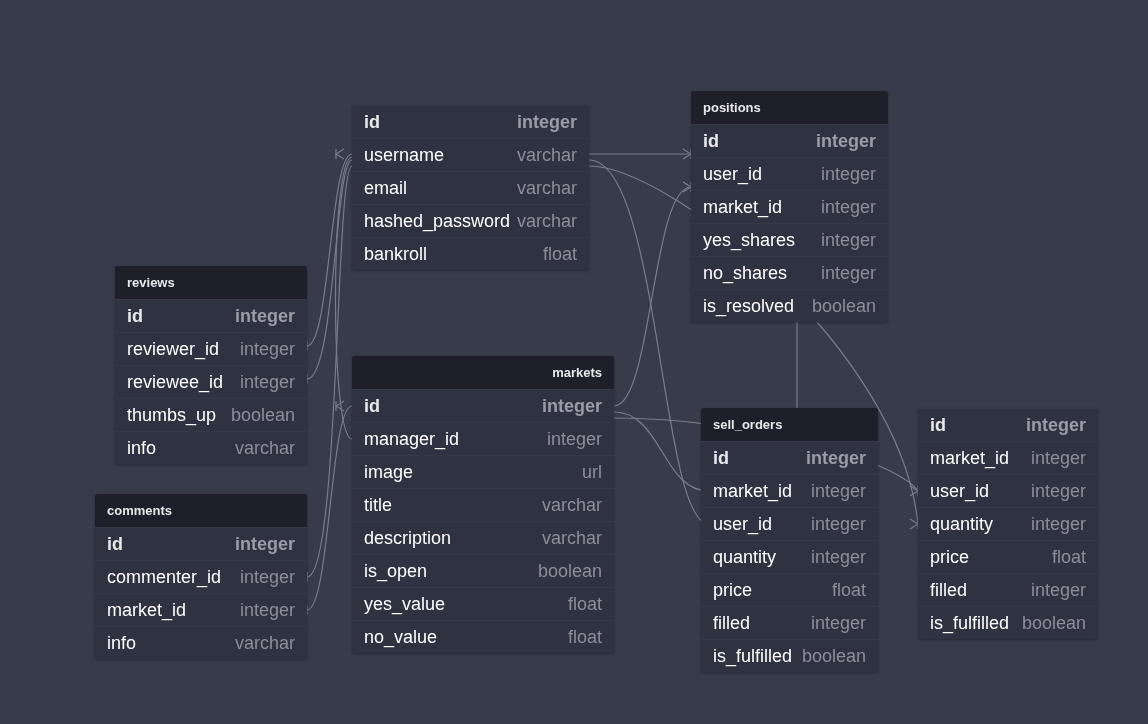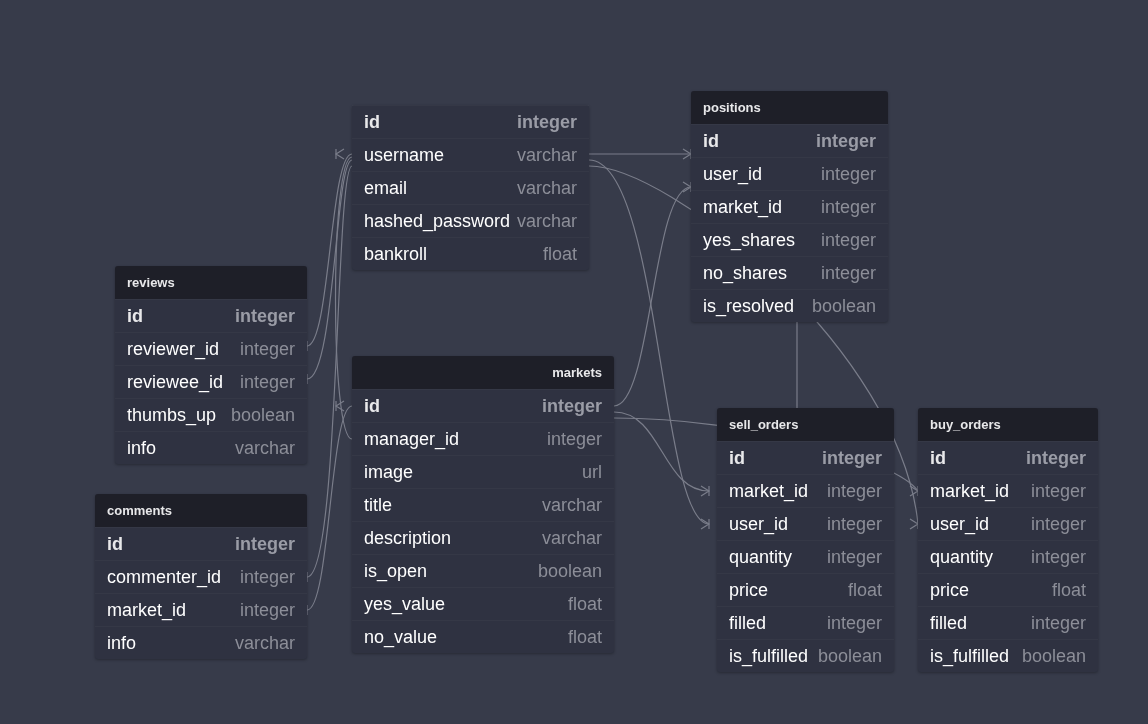--- a/index.html
+++ b/index.html
@@ -57,21 +57,21 @@
   .row.pk .col-type {
     font-weight: 700;
     color: #9a9ca6;
   }
   
   #tbl-reviews   { left: 115px; top: 266px; width: 192px; }
   #tbl-comments  { left: 95px;  top: 494px; width: 212px; }
   #tbl-users     { left: 352px; top: 105px; width: 237px; }
   #tbl-markets   { left: 352px; top: 356px; width: 262px; text-align: right; }
   #tbl-positions { left: 691px; top:  72px; width: 197px; margin-top: 19px; }
-  #tbl-sell      { left: 717px; top: 408px; width: 177px; }
+  #tbl-sell      { left: 701px; top: 408px; width: 177px; }
   #tbl-buy       { left: 918px; top: 408px; width: 180px; }
 </style>
 </head>
 <body>
 
 <svg class="connectors">
   <defs>
     <g id="crow">
       <path d="M0,-5 L8,0 L0,5" fill="none" stroke="#7a7d8a" stroke-width="1.2"></path>
       <line x1="8" y1="-5" x2="8" y2="5" stroke="#7a7d8a" stroke-width="1.2"></line>
@@ -276,21 +276,20 @@
       <span class="col-name">filled</span>
       <span class="col-type">integer</span>
     </div>
   <div class="row">
       <span class="col-name">is_fulfilled</span>
       <span class="col-type">boolean</span>
     </div>
 </div>
 
 <div class="table" id="tbl-buy">
-  <div class="table-header">buy_orders</div>
   <div class="row pk">
       <span class="col-name">id</span>
       <span class="col-type">integer</span>
     </div>
   <div class="row">
       <span class="col-name">market_id</span>
       <span class="col-type">integer</span>
     </div>
   <div class="row">
       <span class="col-name">user_id</span>

